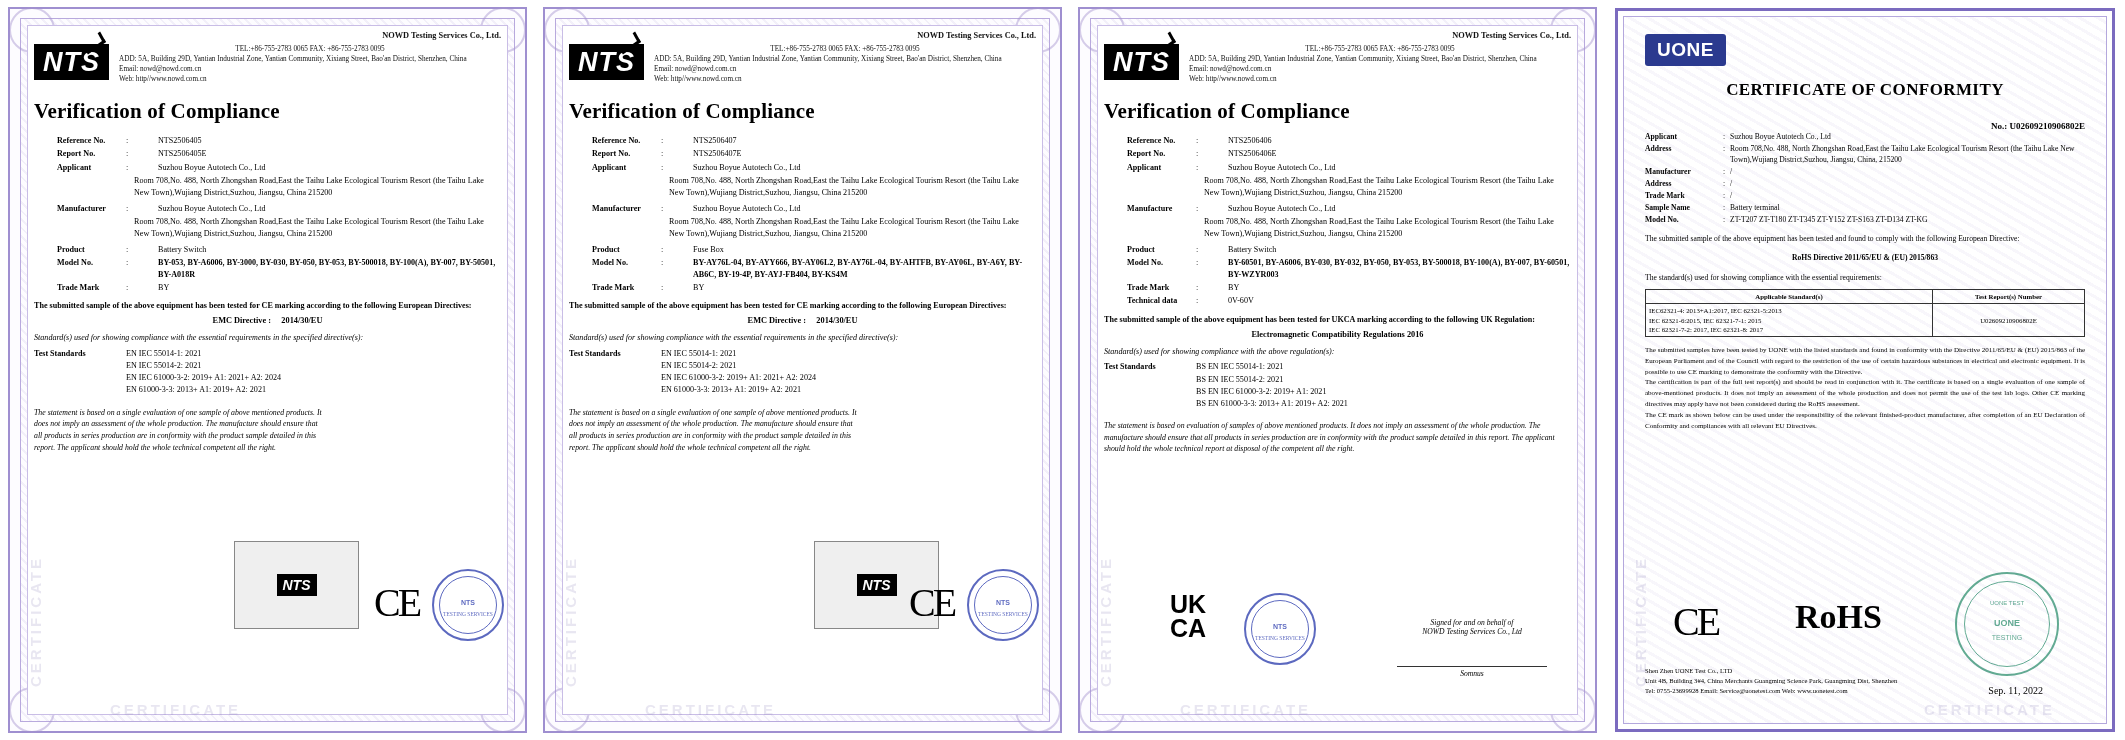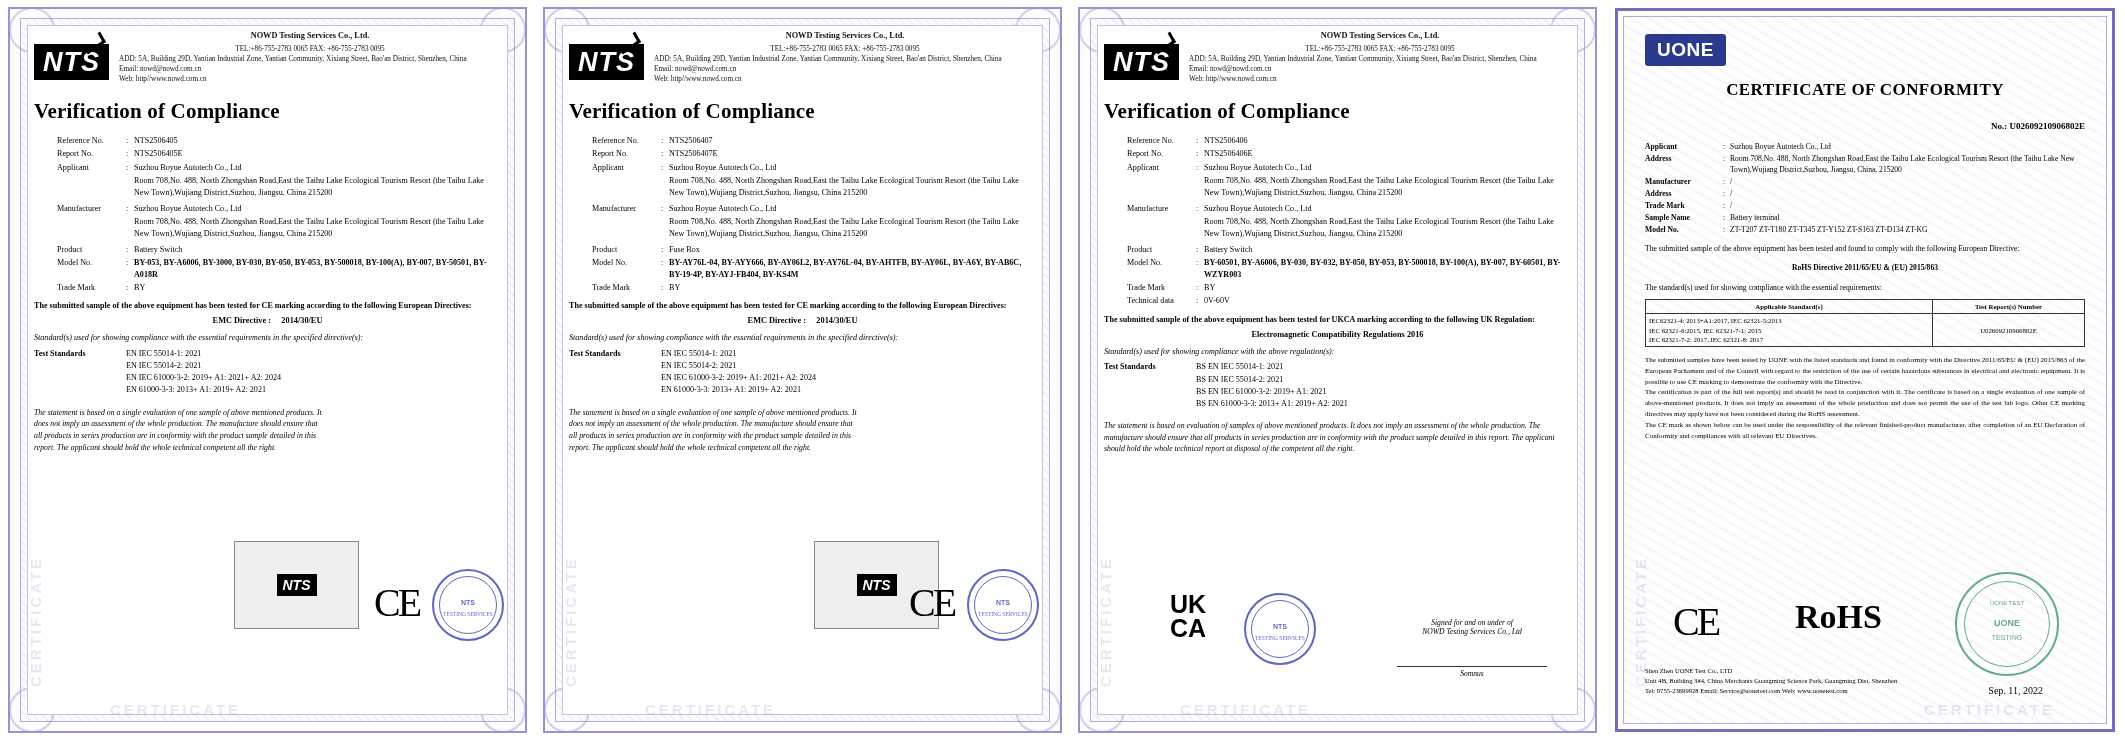--- a/index.html
+++ b/index.html
@@ -89,40 +89,40 @@
     border-right: 3px solid #000;
     border-bottom: 3px solid #000;
     transform: rotate(-35deg) skewX(-6deg);
   }
   .hdr-txt {
     font-size: 7.2px;
     line-height: 1.42;
     color: #111;
     flex: 1;
   }
-  .hdr-txt .co { font-weight: bold; font-size: 8.3px; text-align: center; display:block; margin-bottom:2px;}
+  .hdr-txt .co { font-weight: bold; font-size: 8.3px; text-align: right; display:block; margin-bottom:2px;}
   .hdr-txt .ctr { text-align: center; }
 
   h1.title {
     font-size: 21px;
     font-weight: bold;
     margin: 14px 0 11px 0;
     letter-spacing: .2px;
   }
 
   
   .field {
     display: flex;
     font-size: 8.1px;
     line-height: 1.42;
     margin-bottom: 2px;
   }
-  .field .lab { width: 92px; font-weight: normal; flex: none; padding-left: 23px; }
+  .field .lab { width: 92px; font-weight: bold; flex: none; padding-left: 23px; }
   .field .colon { width: 8px; flex: none; }
-  .field .val { flex: 1; }
+  .field .val { flex: 1; margin-left: 24px; }
   .field .val.b { font-weight: bold; }
   .addr { font-size: 8.1px; line-height: 1.45; margin: 1px 0 4px 100px; }
 
   .para {
     font-size: 8.1px;
     line-height: 1.45;
     margin: 7px 0 4px 0;
   }
   .para.b { font-weight: bold; }
   .para.i { font-style: italic; }
@@ -241,21 +241,21 @@
     padding: 5px 12px 5px 12px;
     border-radius: 3px;
     letter-spacing: .5px;
   }
   h2.u-title {
     text-align: center;
     font-size: 17px;
     margin: 14px 0 21px 0;
     letter-spacing: .4px;
   }
-  .u-no { text-align: right; font-size: 9px; font-weight: bold; margin-bottom: 10px; }
+  .u-no { text-align: right; font-size: 9px; font-weight: bold; }
   .u-field { display: flex; font-size: 7.6px; line-height: 1.45; margin-bottom: 1px; }
   .u-field .lab { width: 78px; font-weight: bold; flex: none; }
   .u-field .colon { width: 7px; flex: none; }
   .u-field .val { flex: 1; }
   .u-para { font-size: 7.6px; line-height: 1.5; margin: 8px 0 4px 0; }
   .u-para.c { text-align: center; }
   .u-para.b { font-weight: bold; }
   table.u-tbl {
     width: 100%;
     border-collapse: collapse;
@@ -589,21 +589,21 @@
 The manufacture should ensure that all products in series production are in conformity with the product sample detailed in this report. The applicant should hold the whole technical report at disposal of the competent all the right.</div>
 
       <div class="marks">
         <div class="ukca" style="left:18px; top:62px;margin-left:48px;">UK<br>CA</div>
         <div class="stamp" style="left:140px; top:62px;">
           <div class="ring"></div>
           <div class="txt">NTS</div>
           <div class="sub">TESTING SERVICES</div>
         </div>
         <div class="sign-block">
-          <div>Signed for and on under of</div>
+          <div>Signed for and on behalf of</div>
           <div>NOWD Testing Services Co., Ltd</div>
           <div class="sign-line"></div>
           <div>Somnus</div>
         </div>
       </div>
     </div>
   </div>
 
   <div class="cert c4">
     <div class="u-frame"></div>

